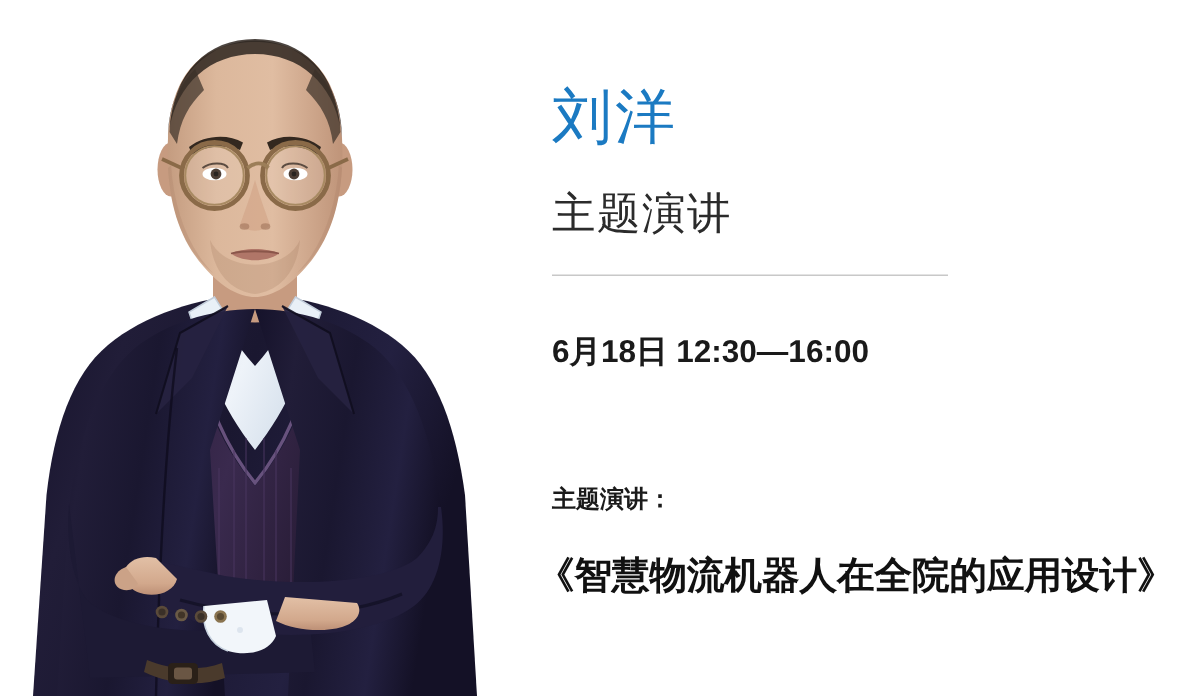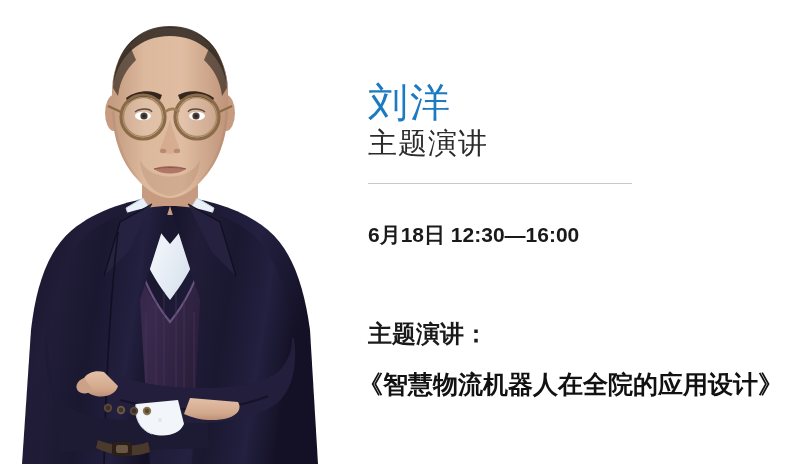--- a/index.html
+++ b/index.html
@@ -47,21 +47,20 @@
   .speaker-name {
     position: absolute;
     left: 28px;
     top: 54px;
     font-size: 40px;
     line-height: 48px;
     font-weight: 400;
     color: #1b7ac2;
     letter-spacing: 2px;
     white-space: nowrap;
-    margin-top: 24px;
   }
   .speaker-org {
     position: absolute;
     left: 28px;
     top: 124px;
     font-size: 29px;
     line-height: 38px;
     font-weight: 400;
     color: #2b2b2b;
     letter-spacing: 1px;
@@ -94,21 +93,21 @@
     line-height: 28px;
     font-weight: 500;
     color: #1a1a1a;
     letter-spacing: 0.2px;
     white-space: nowrap;
   }
   .talk-label {
     position: absolute;
     left: 28px;
     top: 320px;
-    font-size: 24px;
+    font-size: 16px;
     line-height: 28px;
     font-weight: 600;
     color: #1a1a1a;
     white-space: nowrap;
     text-align: right;
   }
   .talk-title {
     position: absolute;
     left: 18px;
     top: 367px;

